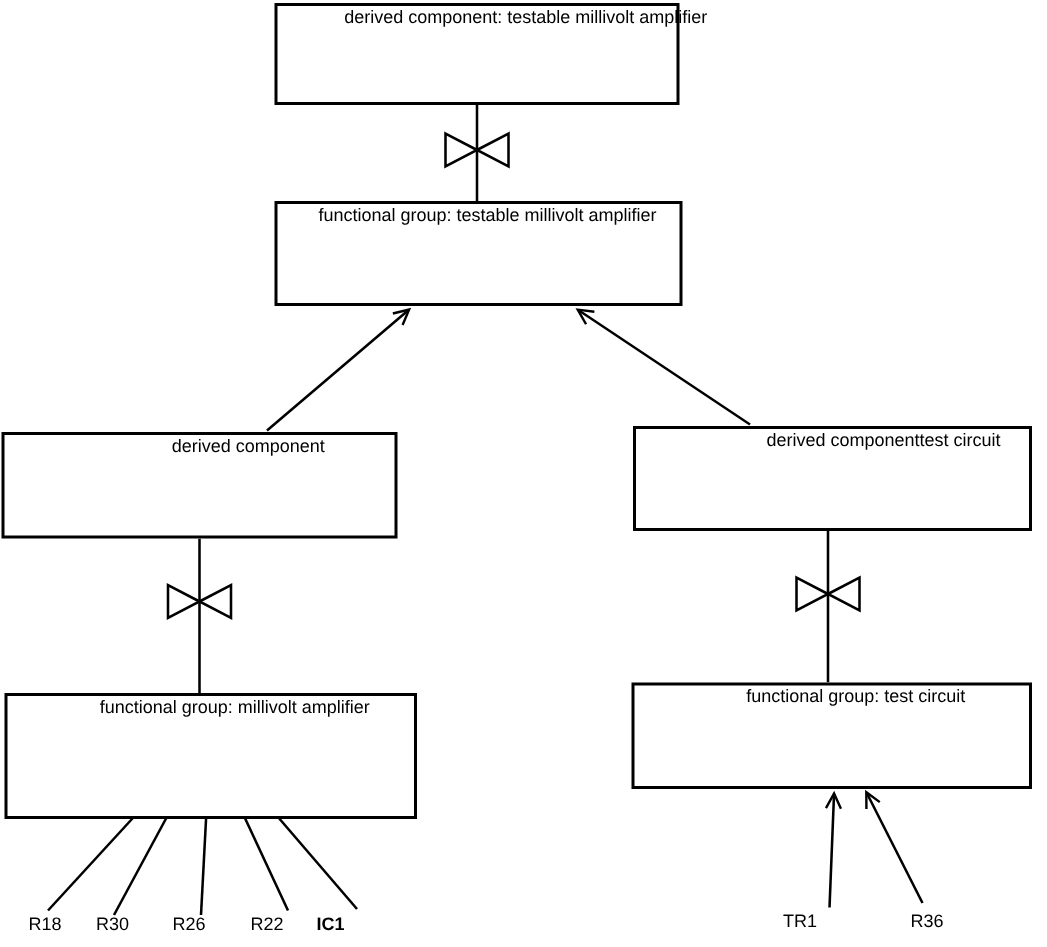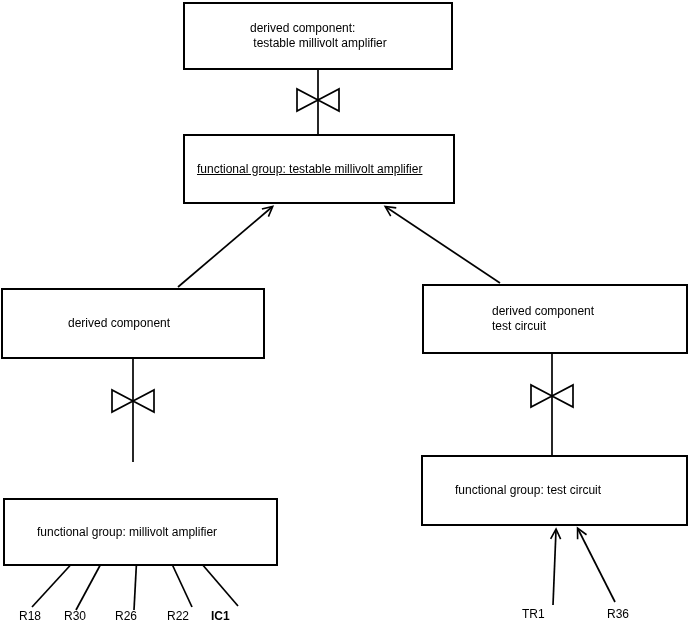--- a/index.html
+++ b/index.html
@@ -20,37 +20,37 @@
     position: absolute;
     left: 0;
     top: 0;
   }
   .node {
     position: absolute;
     box-sizing: border-box;
     border: 2px solid #000000;
     background: #ffffff;
     display: flex;
-    flex-direction: column;
+    flex-direction: row;
     justify-content: center;
     font-size: 12px;
     line-height: 15px;
     white-space: pre;
   }
   .leaf {
     position: absolute;
     font-size: 12px;
     line-height: 14px;
     white-space: pre;
   }
   
   .b-top-derived      { left: 183px; top: 2px;   width: 270px; height: 68px; padding-left: 65px; }
-  .b-top-functional   { left: 183px; top: 134px; width: 272px; height: 70px; padding-left: 12px; text-decoration: underline;  }
+  .b-top-functional   { left: 183px; top: 134px; width: 272px; height: 70px; padding-left: 12px;  }
   .b-left-derived     { left: 1px;   top: 288px; width: 264px; height: 71px; padding-left: 65px; }
-  .b-left-functional  { left: 3px;   top: 462px; width: 275px; height: 68px; padding-left: 32px; margin-top: 36px; }
+  .b-left-functional  { left: 3px;   top: 462px; width: 275px; height: 84px; padding-left: 32px; }
   .b-right-derived    { left: 422px; top: 284px; width: 266px; height: 70px; padding-left: 68px; }
   .b-right-functional { left: 421px; top: 455px; width: 267px; height: 71px; padding-left: 32px; }
   
   .l-r18 { left: 19px;  top: 609px; }
   .l-r30 { left: 64px;  top: 609px; }
   .l-r26 { left: 115px; top: 609px; }
   .l-r22 { left: 167px; top: 609px; }
   .l-ic1 { left: 211px; top: 609px; font-weight: bold; }
   .l-tr1 { left: 522px; top: 607px; text-align: right; }
   .l-r36 { left: 607px; top: 607px; }

